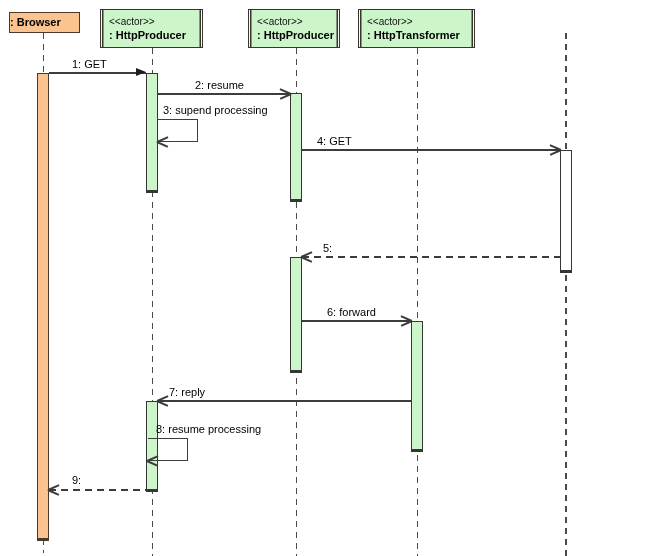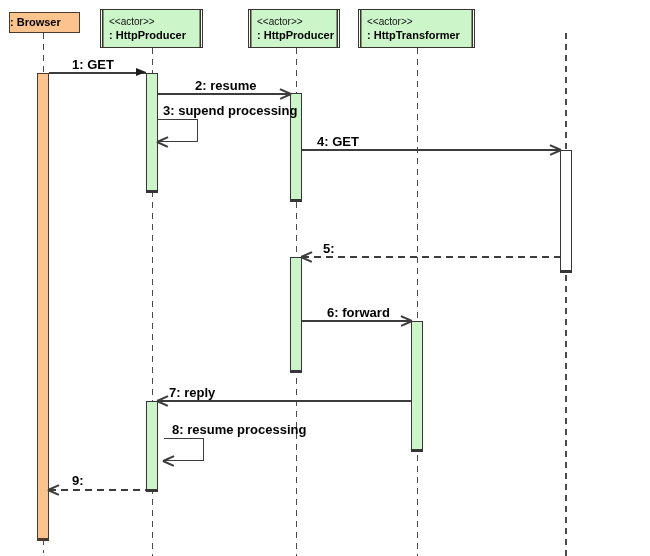--- a/index.html
+++ b/index.html
@@ -38,22 +38,22 @@
   }
   .bar.green  { background:#ccf5ca; }
   .bar.orange { background:#fbc48f; border-color:#4a3a2c; }
   .bar.white  { background:#ffffff; }
 
   
   .msg { position:absolute; height:0; z-index:3; }
   .msg .line { position:absolute; left:0; right:0; top:-0.75px; height:1.5px; background:#3c3c3c; }
   .msg.dashed .line { background:repeating-linear-gradient(to right,#3c3c3c 0 7px, transparent 7px 12px); }
   .lbl {
-    position:absolute; font-size:13px; line-height:13px; color:#000;
-    white-space:nowrap; z-index:4; background:transparent;font-weight:bold;
+    position:absolute; font-size:11px; line-height:13px; color:#000;
+    white-space:nowrap; z-index:4; background:transparent;
   }
 
   
   .selfmsg {
     position:absolute; box-sizing:border-box; z-index:3;
     border:1.5px solid #3c3c3c; border-left:none; background:transparent;
   }
 
   
   .ah { position:absolute; width:12px; height:13px; top:-6.5px; }
@@ -127,21 +127,21 @@
     <span class="lbl" style="left:25px; top:-15px;">6: forward</span>
     <span class="ah open right"></span>
   </div>
 
   <div class="msg" style="left:158px; top:401px; width:253px;">
     <div class="line"></div>
     <span class="lbl" style="left:11px; top:-15px;">7: reply</span>
     <span class="ah open left"></span>
   </div>
 
-  <div class="selfmsg" style="left:164px; top:438px; width:40px; height:23px;">
+  <div class="selfmsg" style="left:148px; top:438px; width:40px; height:23px;">
     <span class="lbl" style="left:8px; top:-16px;">8: resume processing</span>
     <span class="ah open left"></span>
   </div>
 
   <div class="msg dashed" style="left:49px; top:490px; width:97px;">
     <div class="line"></div>
     <span class="lbl" style="left:23px; top:-16px;">9:</span>
     <span class="ah open left"></span>
   </div>
 

